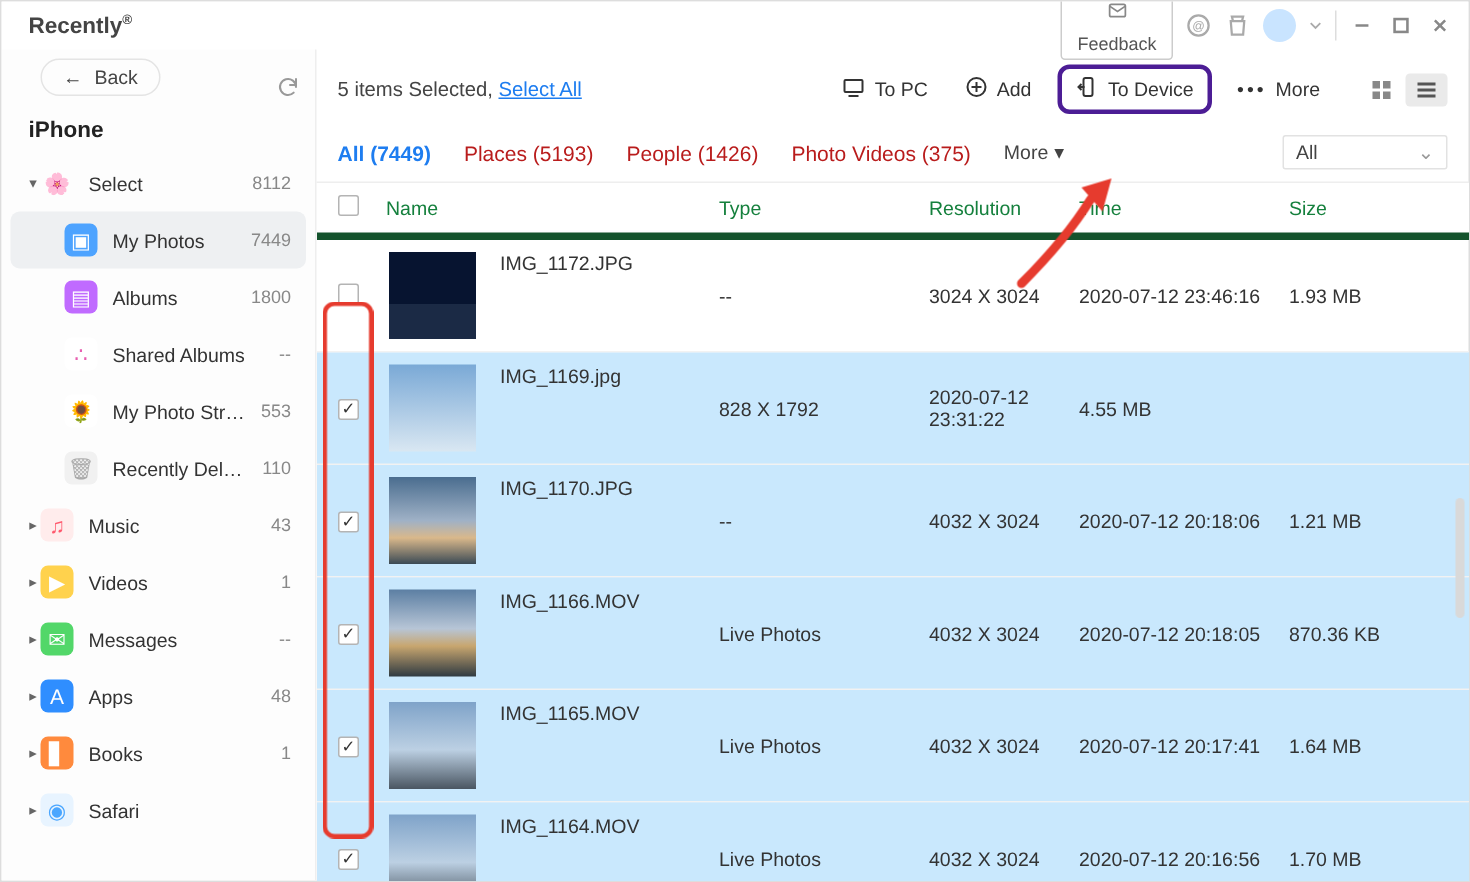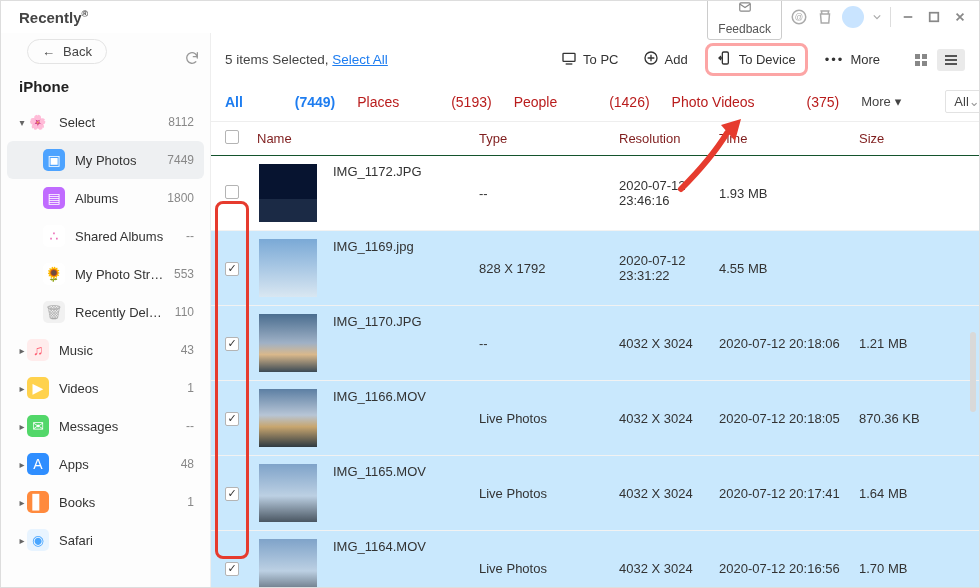--- a/index.html
+++ b/index.html
@@ -100,57 +100,57 @@
   }
   .toolbar .sel-info { flex:1; font-size:13.5px; }
   .toolbar .sel-info a { color:#1e7df0; text-decoration: underline; cursor:pointer;}
   .tool-btn {
     display:flex; align-items:center; gap:6px;
     padding:3px 6px; font-size:13px; color:#333;
     cursor:pointer; border:1px solid transparent; border-radius:4px;
   }
   .tool-btn svg { width:16px; height:16px; }
   .to-device-box {
-    border:3px solid #fca5a5; border-radius:8px;
+    border:3px solid #4c1d95; border-radius:8px;
     padding: 0 2px;
   }
   .view-toggle { display:flex; gap:2px; margin-left:10px; }
   .view-toggle .vt {
     width:28px; height:22px; display:flex; align-items:center; justify-content:center;
     color:#666; cursor:pointer; border-radius:3px; font-size:14px;
   }
   .view-toggle .vt.active { background:#eaeaea; }
 
   .tabs-row {
     display:flex; align-items:center;
     padding: 4px 14px 8px 14px;
     border-bottom: 1px solid #eee;
     gap: 22px;
   }
   .tabs { display:flex; gap:22px; flex:1; }
   .tab { font-size:14px; color:#b91c1c; cursor:pointer; white-space:nowrap; }
   .tab.active { color:#1e7df0; font-weight:600; }
-  .tab .num { color: inherit; margin-left: 48px; }
+  .tab .num { color: inherit; }
   .more-dd { display:flex; align-items:center; gap:4px; cursor:pointer; color:#444;}
   .filter-select {
     width:110px; border:1px solid #e2e2e2; padding:3px 8px;
     font-size:13px; color:#444; border-radius:2px; cursor:pointer;
     display:flex; justify-content:space-between; align-items:center;
   }
 
   
   .table { flex:1; overflow:auto; position:relative;}
   .thead, .trow {
     display:grid;
     grid-template-columns: 42px 220px 140px 100px 140px 100px;
     align-items:center;
   }
   .thead {
-    border-bottom:1px solid #14532d;
-    font-size:13px; color:#7f1d1d;
+    border-bottom:5px solid #14532d;
+    font-size:13px; color:#15803d;
     position:sticky; top:0; background:#fff;
   }
   .th, .td { padding: 8px 6px; }
   .th.name { padding-left:4px;}
   .trow {
     border-bottom:1px solid #f2f2f2;
     font-size:13px;
   }
   .trow.selected { background:#c9e8fd; }
   .name-cell {
@@ -415,20 +415,21 @@
         <div class="th">Size</div>
       </div>
       <div id="rows">
           <div class="trow">
             <div class="td" style="text-align: center;"><span class="cb"></span></div>
             <div class="td name-cell">
               <div class="thumb" style="background: linear-gradient(rgb(7, 20, 48) 60%, rgb(27, 42, 69) 60%);"></div>
               <span>IMG_1172.JPG</span>
             </div>
             <div class="td">--</div>
+            <div class="td">3024 X 3024</div>
             <div class="td">2020-07-12 23:46:16</div>
             <div class="td">1.93 MB</div>
           </div>
           <div class="trow selected">
             <div class="td" style="text-align: center;"><span class="cb checked"></span></div>
             <div class="td name-cell">
               <div class="thumb" style="background: linear-gradient(rgb(122, 169, 214), rgb(217, 231, 242));"></div>
               <span>IMG_1169.jpg</span>
             </div>
             <div class="td">828 X 1792</div>

